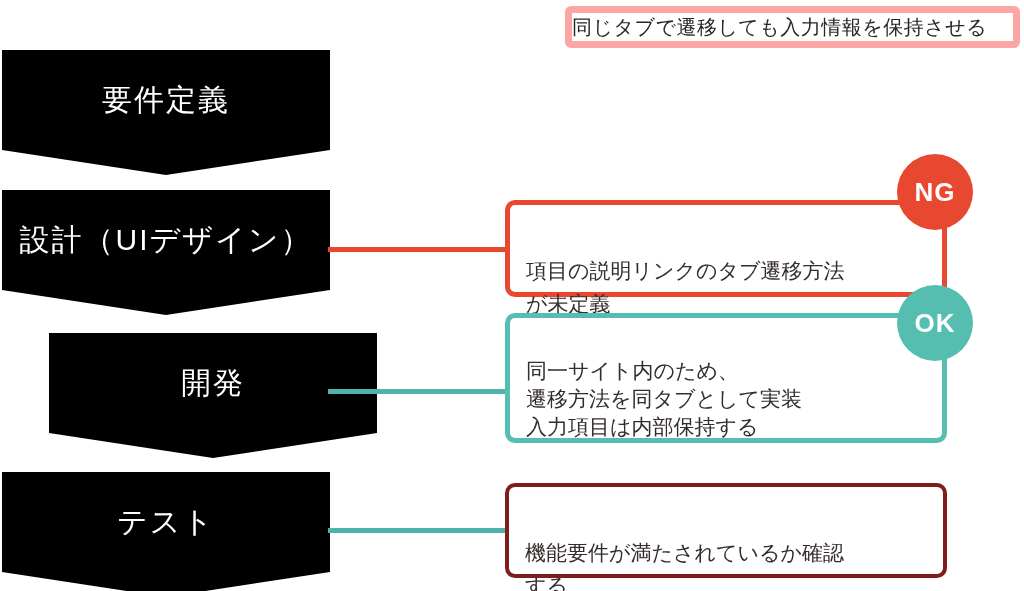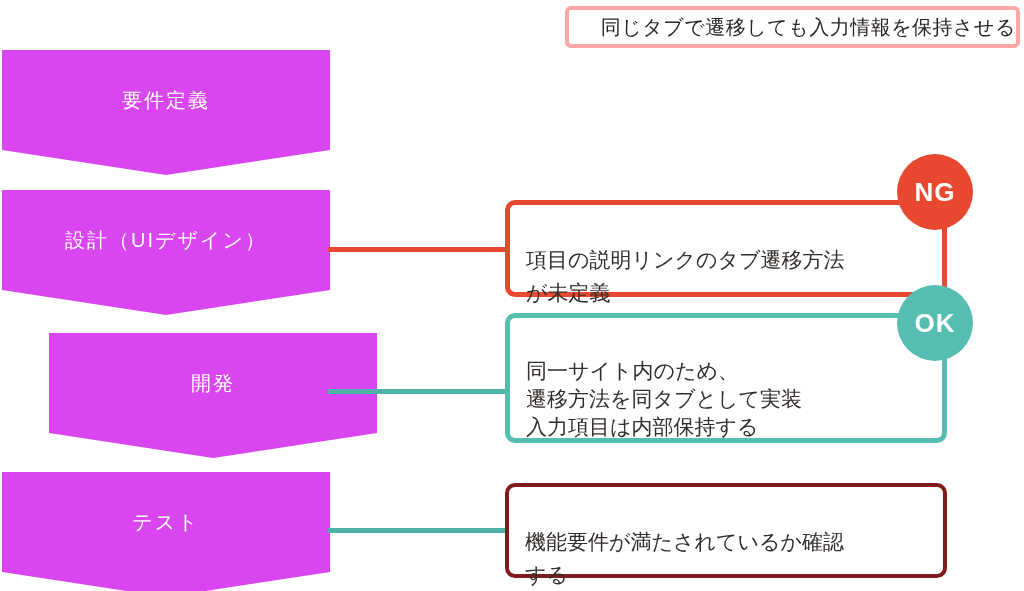--- a/index.html
+++ b/index.html
@@ -16,45 +16,45 @@
     background: #ffffff;
   }
   
   .note-box {
     position: absolute;
     left: 565px;
     top: 6px;
     width: 455px;
     height: 42px;
     box-sizing: border-box;
-    border: 4px solid #fca5a5;
+    border: 7px solid #fca5a5;
     border-radius: 6px;
     background: #ffffff;
     display: flex;
     align-items: center;
-    justify-content: flex-end;
+    justify-content: flex-start;
     font-size: 20px;
     letter-spacing: 0.5px;
     color: #2b2626;
   }
   
   .chevron {
     position: absolute;
     left: 2px;
     width: 328px;
     height: 125px;
-    background: #d946ef;
+    background: #000000;
     clip-path: polygon(0 0, 100% 0, 100% 80%, 50% 100%, 0 80%);
     display: flex;
     align-items: center;
     justify-content: center;
     padding-bottom: 25px;
     box-sizing: border-box;
     color: #ffffff;
-    font-size: 20px;
+    font-size: 30px;
     letter-spacing: 2px;
   }
   .chevron.c1 { top: 50px; }
   .chevron.c2 { top: 190px; }
   .chevron.c3 { top: 333px; margin-left: 47px; }
   .chevron.c4 { top: 472px; }
   
   .connector {
     position: absolute;
     left: 328px;
@@ -68,21 +68,21 @@
   .callout {
     position: absolute;
     left: 505px;
     width: 442px;
     box-sizing: border-box;
     background: #ffffff;
     border-radius: 10px;
     color: #332d2b;
     font-size: 21px;
     white-space: pre-line;
-    padding: 5px 16px;
+    padding: 16px 16px;
     z-index: 2;
   }
   .callout.ng {
     top: 200px;
     height: 97px;
     border: 5px solid #e8482f;
     line-height: 33px;
   }
   .callout.ok {
     top: 313px;

